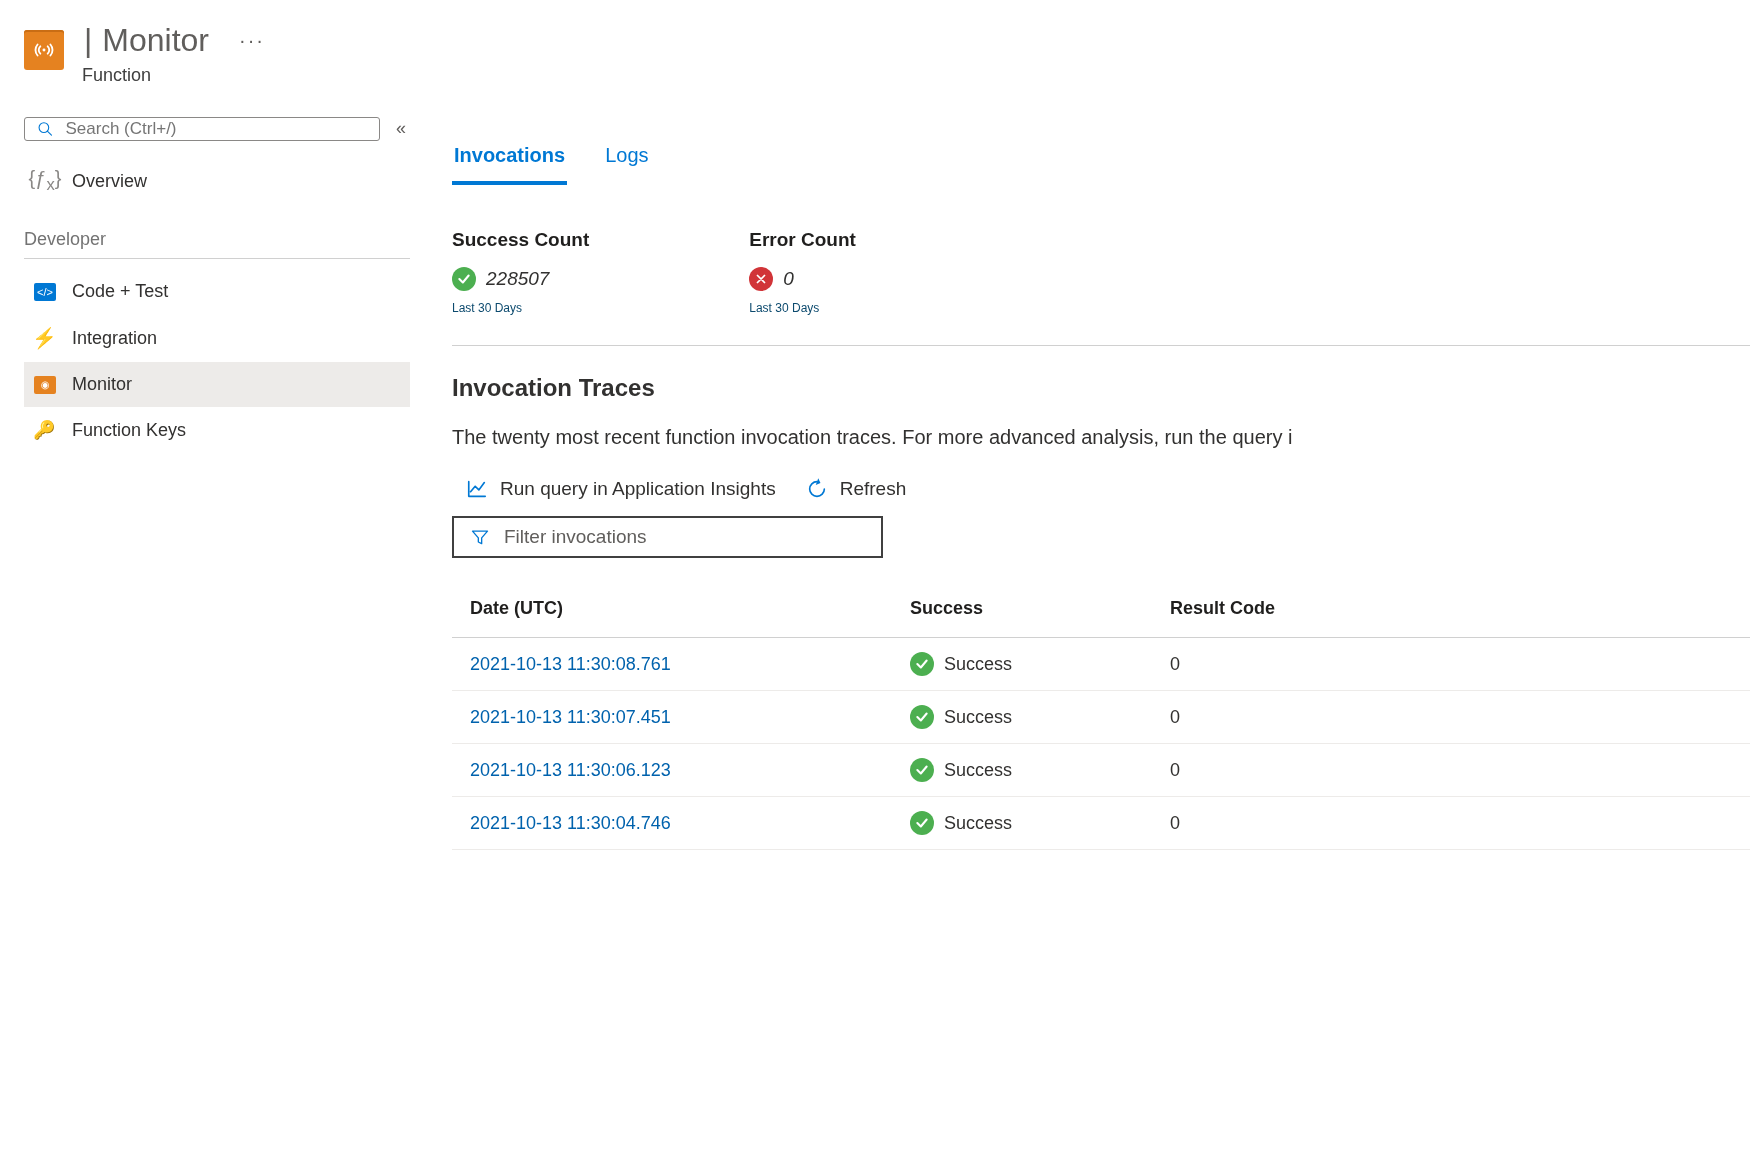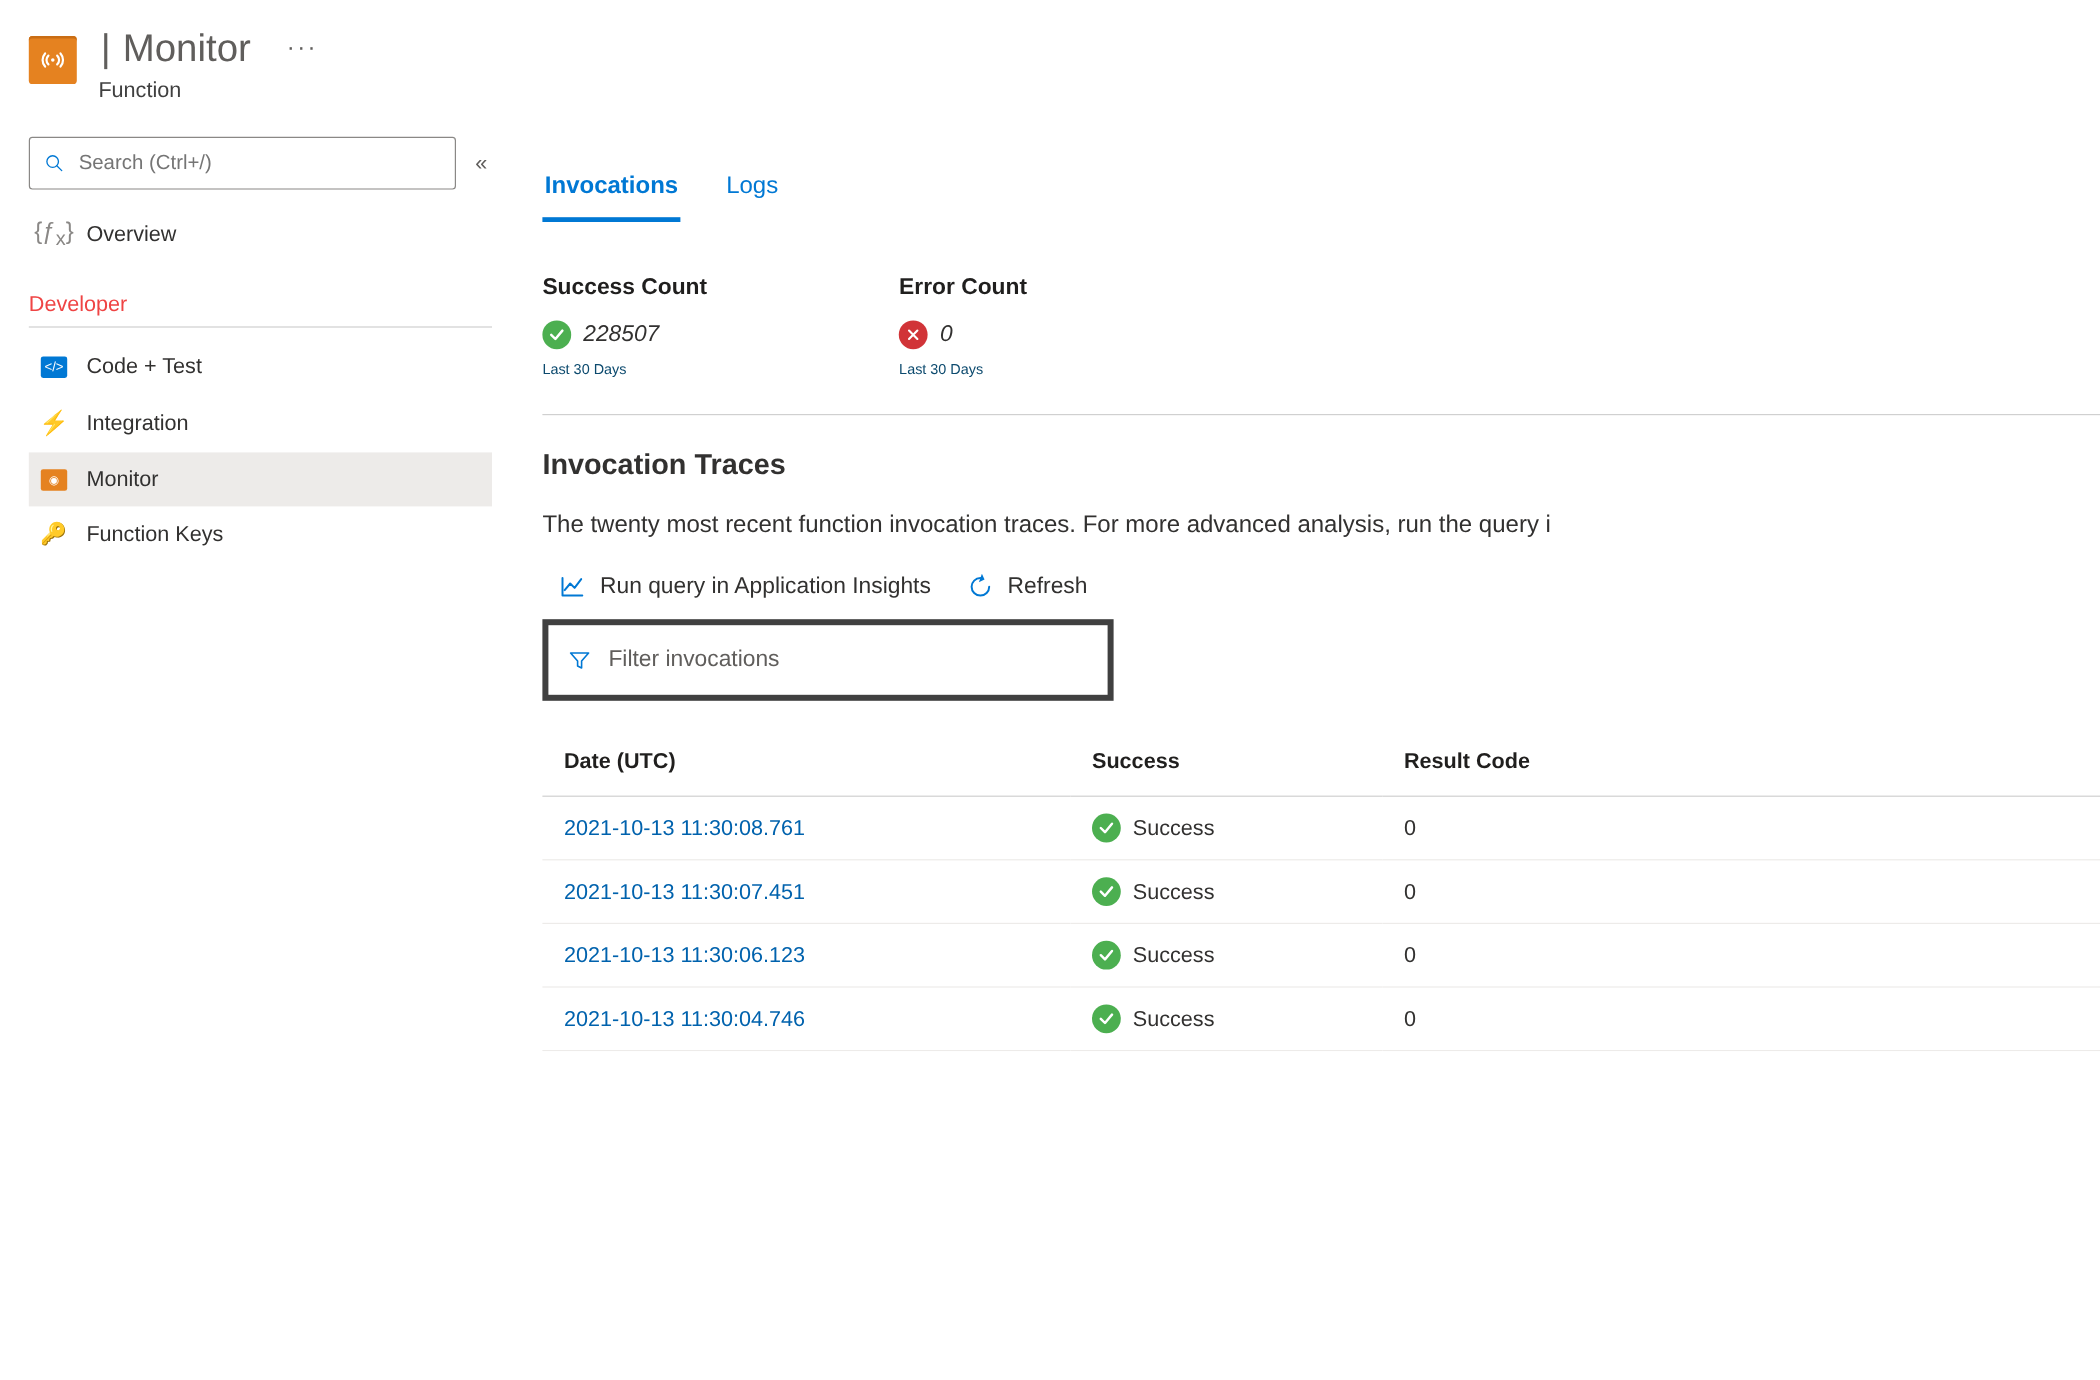--- a/index.html
+++ b/index.html
@@ -30,35 +30,35 @@
   .title-sep { font-size: 32px; color: #605e5c; font-weight: 300; margin: 0 2px; }
   .title-sub { font-size: 32px; color: #605e5c; font-weight: 400; }
   .title-ellipsis { margin-left: 22px; color: #605e5c; font-size: 20px; letter-spacing: 2px; cursor: pointer; }
   .subtitle { font-size: 18px; color: #404040; margin-top: 6px; }
 
   
   .search-row { display: flex; align-items: center; gap: 12px; margin: 22px 0 12px 0; }
   .search-box {
     flex: 1; display: flex; align-items: center; gap: 10px;
     border: 1px solid #8a8886; border-radius: 3px; padding: 8px 12px;
-    height: 44px; font-size: 17px; color: #605e5c;
+    height: 24px; font-size: 17px; color: #605e5c;
   }
   .search-box input {
     border: none; outline: none; font-size: 17px; color: #323130; width: 100%;
     font-family: inherit; background: transparent;
   }
   .collapse-btn { color: #605e5c; font-size: 18px; cursor: pointer; padding: 4px; }
   .nav-item {
     display: flex; align-items: center; gap: 16px; padding: 12px 10px;
     font-size: 18px; color: #323130; cursor: pointer;
   }
   .nav-item .nav-icon { width: 22px; display: inline-flex; justify-content: center; }
   .nav-item.active { background: #edebe9; }
   .section-head {
-    font-size: 18px; color: #ef4444; margin: 22px 0 8px 0; font-weight: 400;
+    font-size: 18px; color: #737373; margin: 22px 0 8px 0; font-weight: 400;
   }
   .section-hr { border: none; border-top: 1px solid #d0d0d0; margin: 8px 0 10px 0; }
 
   .fx-icon { color: #8a8886; font-size: 20px; font-style: normal; }
   .code-icon {
     width: 22px; height: 18px; background: #0078d4; color: #fff;
     display: inline-flex; align-items: center; justify-content: center;
     font-size: 11px; border-radius: 2px;
   }
   .bolt-icon { color: #f2c811; font-size: 20px; }
@@ -97,21 +97,21 @@
 
   .section-title { font-size: 24px; font-weight: 700; margin: 28px 0 20px 0; }
   .section-desc { font-size: 20px; color: #323130; line-height: 1.5; }
 
   .toolbar { display: flex; align-items: flex-end; gap: 30px; margin: 26px 0 16px 14px; font-size: 19px; }
   .tool-link { display: inline-flex; align-items: center; gap: 12px; color: #323130; cursor: pointer; }
   .tool-link svg { color: #0078d4; width: 22px; height: 22px; }
 
   .filter-box {
     display: inline-flex; align-items: center; gap: 14px;
-    border: 5px solid #404040; padding: 18px 16px; width: 476px;
+    border: 2px solid #404040; padding: 8px 16px; width: 431px;
     font-size: 19px; color: #605e5c; cursor: pointer;
   }
   .filter-box svg { color: #0078d4; width: 20px; height: 20px; }
 
   
   table { width: 100%; border-collapse: collapse; margin-top: 26px; }
   th {
     text-align: left; font-size: 18px; font-weight: 700; color: #201f1e;
     padding: 14px 10px 18px 18px; border-bottom: 1px solid #d0d0d0;
   }

